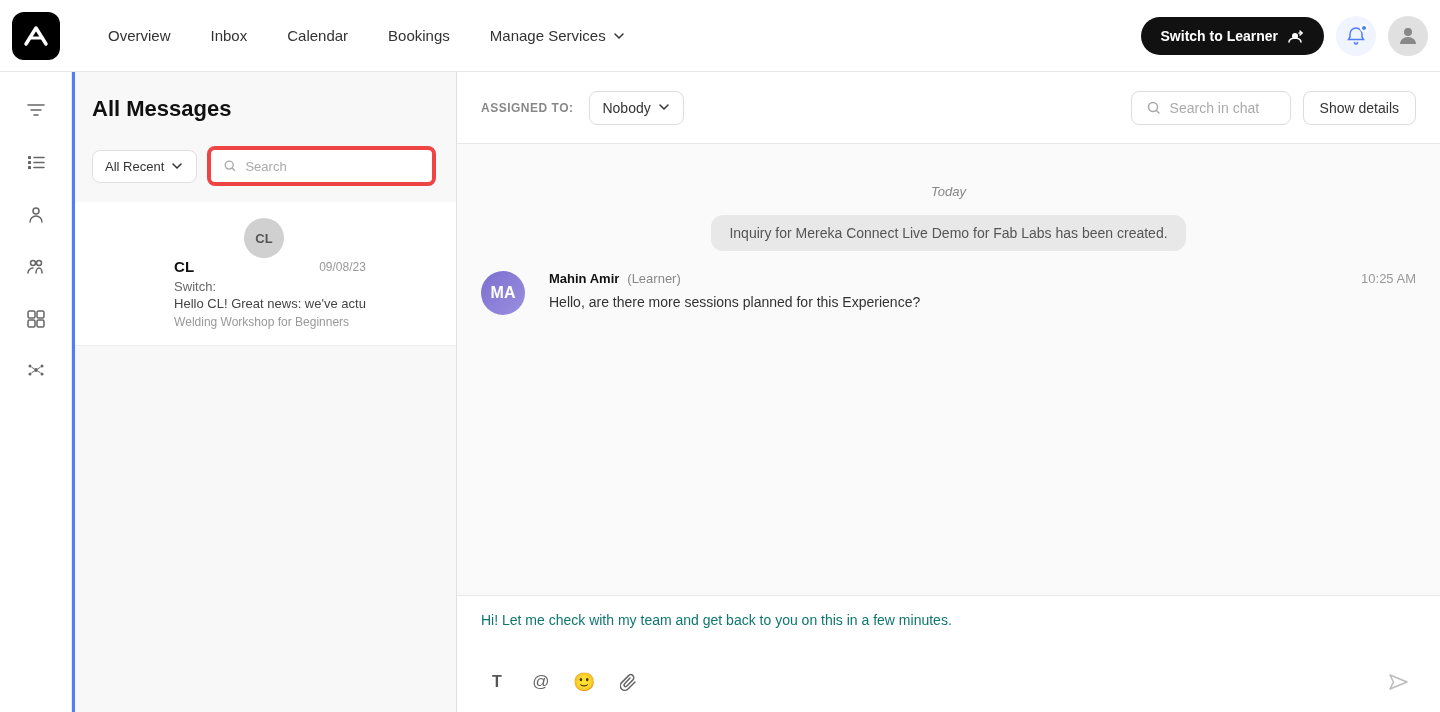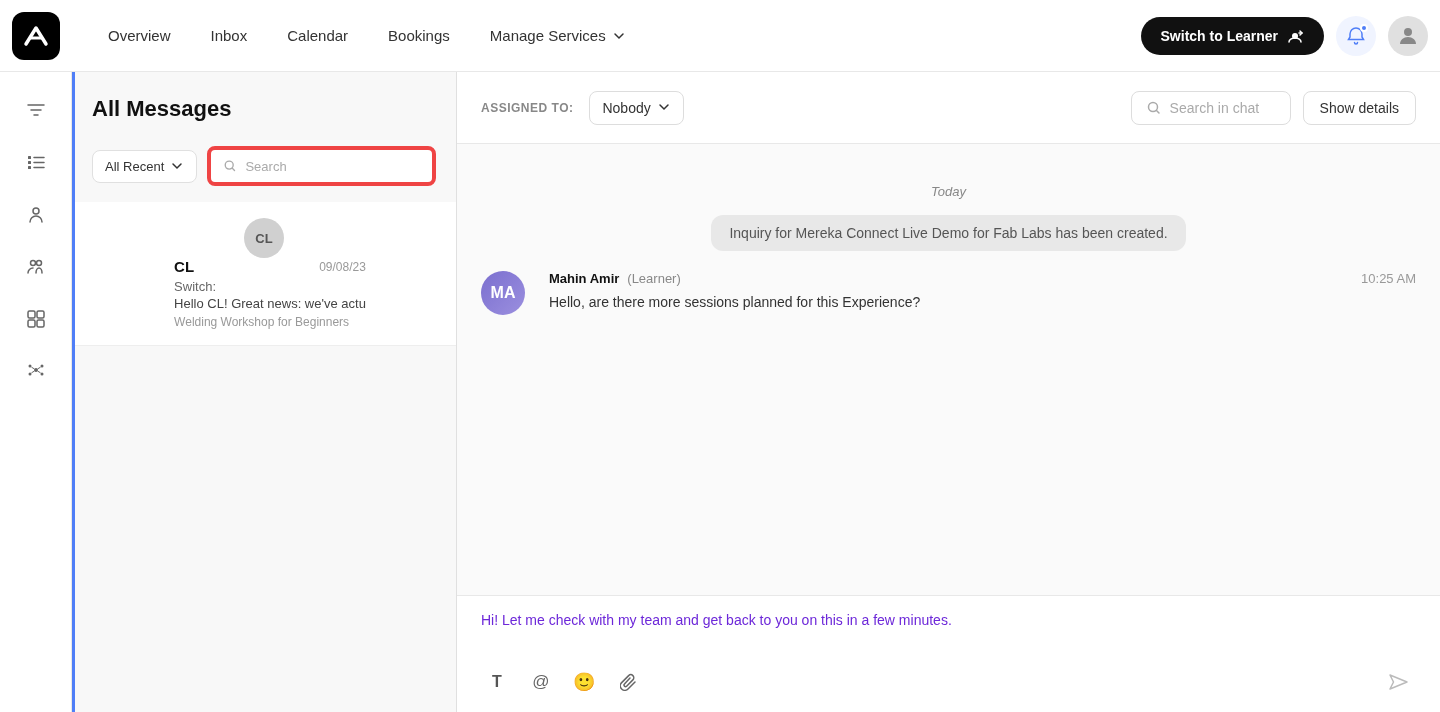--- a/index.html
+++ b/index.html
@@ -312,21 +312,21 @@
       font-size: 14px; color: #333; line-height: 1.5;
     }
 
     
     .chat-input-area {
       border-top: 1px solid #e8e8e8;
       background: #fff;
       padding: 16px 24px 12px;
     }
     .chat-input-text {
-      font-size: 14px; color: #6d28d9;
+      font-size: 14px; color: #0f766e;
       min-height: 40px;
       margin-bottom: 12px;
       outline: none;
     }
     .chat-input-toolbar {
       display: flex; align-items: center; gap: 12px;
     }
     .toolbar-icon-btn {
       width: 32px; height: 32px;
       display: flex; align-items: center; justify-content: center;

